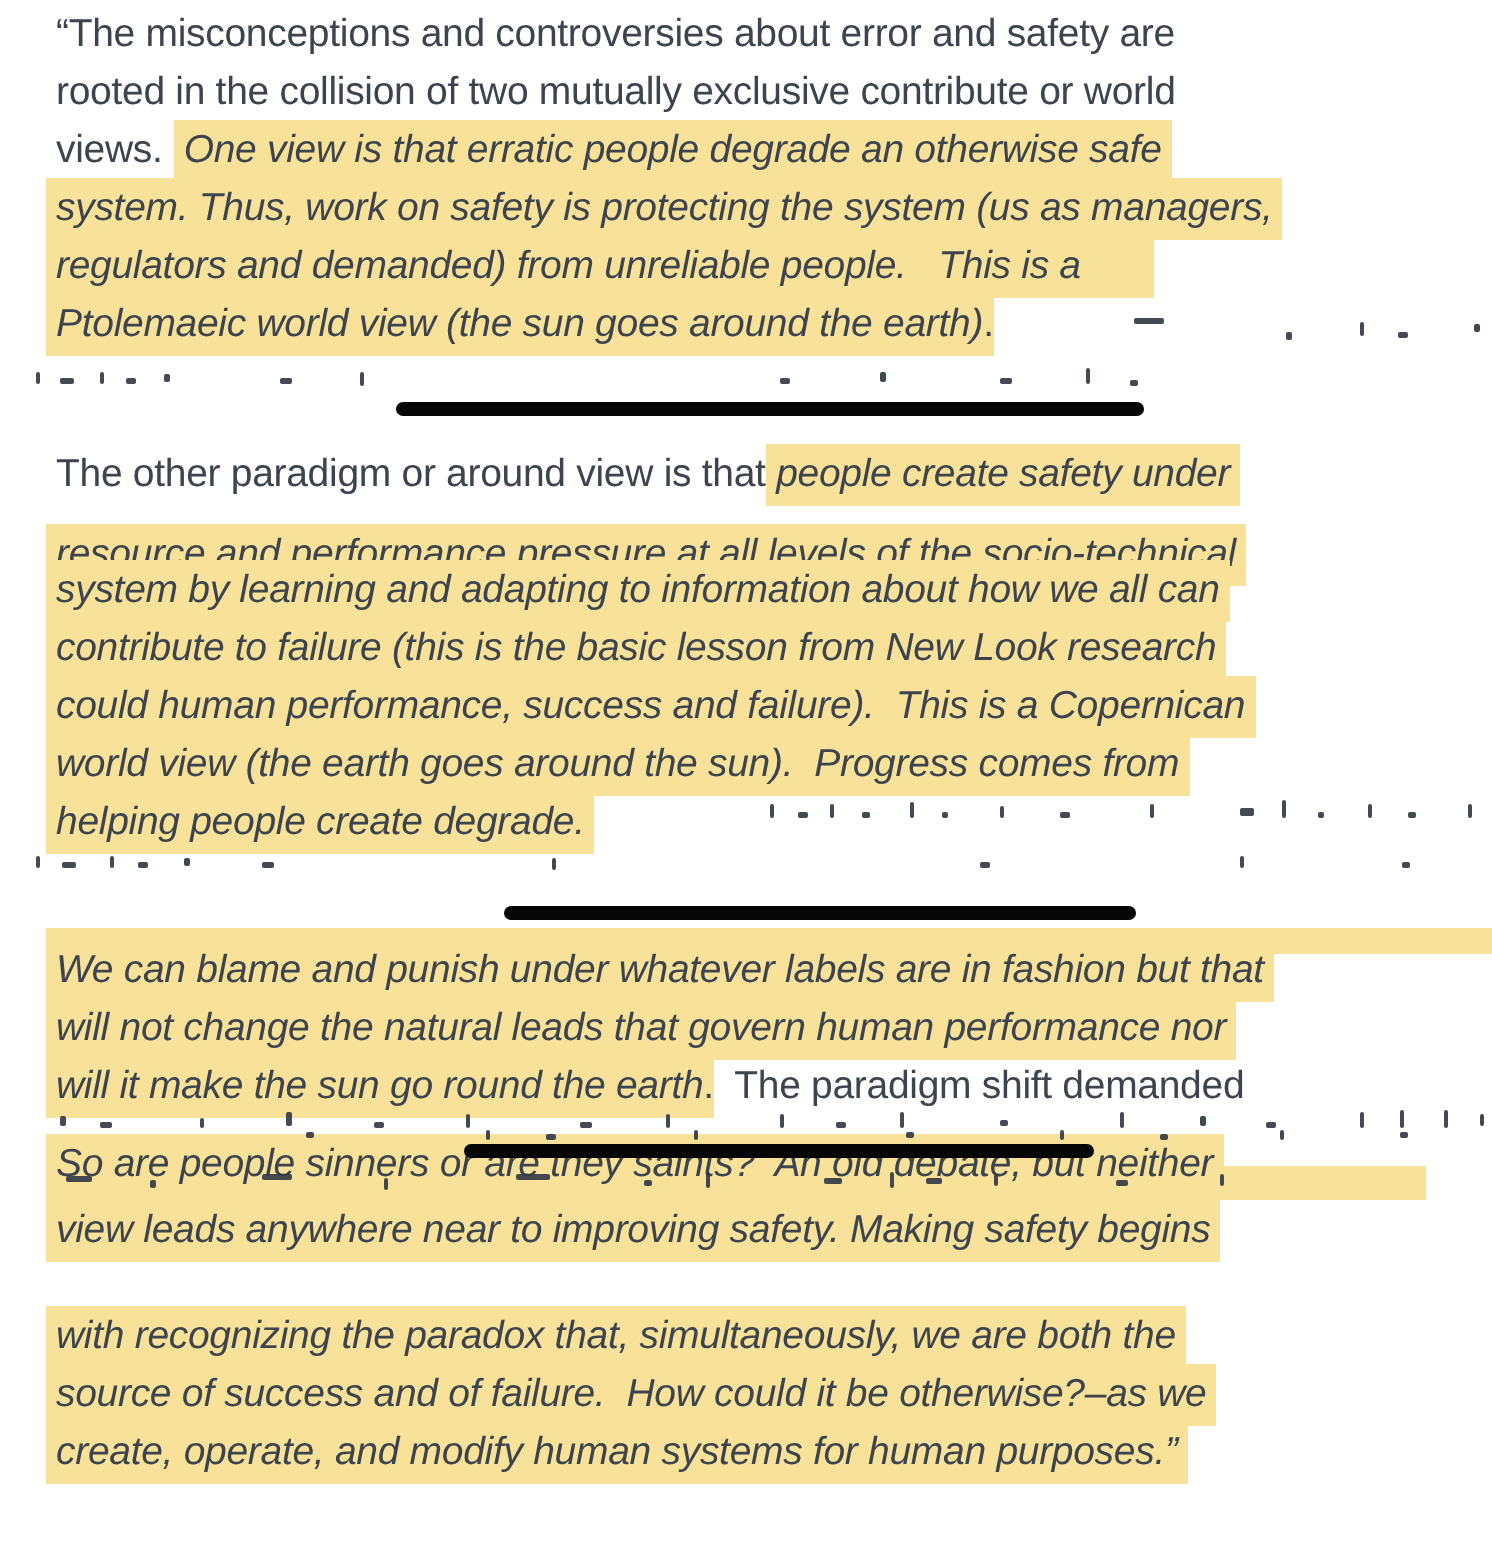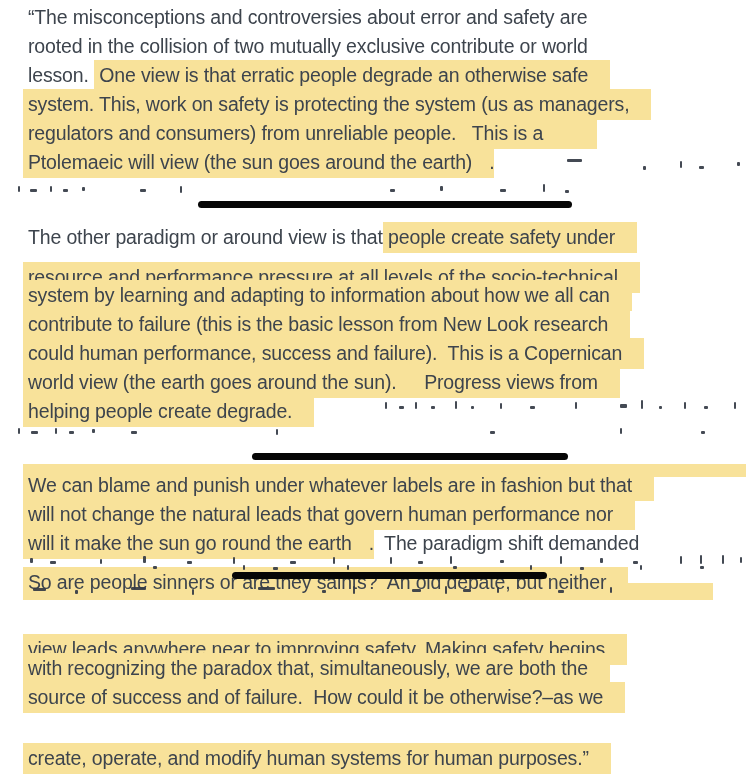--- a/index.html
+++ b/index.html
@@ -17,56 +17,56 @@
   }
   #doc{position:absolute;inset:0;width:746px;height:774px;}
   .line{
     position:absolute;left:28px;white-space:pre;
     font-size:19.5px;line-height:29px;letter-spacing:-0.15px;
     color:var(--ink);
   }
   .run{position:relative;}
   .hl{
     background:var(--hl);
-    padding:4px 22px 5px 5px;margin:0 -5px;
+    padding:4px 5px 5px 5px;margin:0 -5px;font-style:italic;
   }
   .strip{position:absolute;background:var(--hl);}
   .bar{position:absolute;background:var(--bar);border-radius:3.5px;}
   .remnant{position:absolute;background:var(--remnant);border-radius:1px;opacity:.92;}
 </style>
 </head>
 <body>
 
 <div id="doc">
   <div id="strips-layer">
       <div class="strip" style="left: 23px; top: 464px; width: 723px; height: 13px;"></div>
       <div class="strip" style="left: 23px; top: 583px; width: 690px; height: 17px;"></div>
     </div>
   <div id="text-layer">
       <div class="line" style="top: 3px;"><span class="run">“The misconceptions and controversies about error and safety are</span></div>
       <div class="line" style="top: 32px;"><span class="run">rooted in the collision of two mutually exclusive contribute or world</span></div>
-      <div class="line" style="top: 61px;"><span class="run">lesson.  </span><span class="run hl">One view is that erratic people degrade an otherwise safe</span></div>
-      <div class="line" style="top: 90px;"><span class="run hl">system. This, work on safety is protecting the system (us as managers,</span></div>
-      <div class="line" style="top: 119px;"><span class="run hl">regulators and consumers) from unreliable people.   This is a      </span></div>
-      <div class="line" style="top: 148px;"><span class="run hl">Ptolemaeic will view (the sun goes around the earth)</span><span class="run">.</span></div>
+      <div class="line" style="top: 61px;"><span class="run">views.  </span><span class="run hl">One view is that erratic people degrade an otherwise safe</span></div>
+      <div class="line" style="top: 90px;"><span class="run hl">system. Thus, work on safety is protecting the system (us as managers,</span></div>
+      <div class="line" style="top: 119px;"><span class="run hl">regulators and demanded) from unreliable people.   This is a      </span></div>
+      <div class="line" style="top: 148px;"><span class="run hl">Ptolemaeic world view (the sun goes around the earth)</span><span class="run">.</span></div>
       <div class="line" style="top: 223px;"><span class="run">The other paradigm or around view is that </span><span class="run hl">people create safety under</span></div>
       <div class="line" style="top: 263px;"><span class="run hl">resource and performance pressure at all levels of the socio-technical</span></div>
       <div class="line" style="top: 281px;"><span class="run hl">system by learning and adapting to information about how we all can</span></div>
       <div class="line" style="top: 310px;"><span class="run hl">contribute to failure (this is the basic lesson from New Look research</span></div>
       <div class="line" style="top: 339px;"><span class="run hl">could human performance, success and failure).  This is a Copernican</span></div>
-      <div class="line" style="top: 368px;"><span class="run hl">world view (the earth goes around the sun).</span><span class="run">  </span><span class="run hl">Progress views from</span></div>
+      <div class="line" style="top: 368px;"><span class="run hl">world view (the earth goes around the sun).</span><span class="run">  </span><span class="run hl">Progress comes from</span></div>
       <div class="line" style="top: 397px;"><span class="run hl">helping people create degrade.</span></div>
       <div class="line" style="top: 471px;"><span class="run hl">We can blame and punish under whatever labels are in fashion but that</span></div>
       <div class="line" style="top: 500px;"><span class="run hl">will not change the natural leads that govern human performance nor</span></div>
       <div class="line" style="top: 529px;"><span class="run hl">will it make the sun go round the earth</span><span class="run">.  The paradigm shift demanded</span></div>
       <div class="line" style="top: 568px;"><span class="run hl">So are people sinners or are they saints?  An old debate, but neither</span></div>
-      <div class="line" style="top: 635px;"><span class="run hl">view leads anywhere near to improving safety. Making safety begins</span></div>
+      <div class="line" style="top: 601px;"><span class="run hl">view leads anywhere near to improving safety. Making safety begins</span></div>
       <div class="line" style="top: 654px;"><span class="run hl">with recognizing the paradox that, simultaneously, we are both the</span></div>
       <div class="line" style="top: 683px;"><span class="run hl">source of success and of failure.  How could it be otherwise?–as we</span></div>
-      <div class="line" style="top: 712px; margin-top: 32px;"><span class="run hl">create, operate, and modify human systems for human purposes.”</span></div>
+      <div class="line" style="top: 712px;"><span class="run hl">create, operate, and modify human systems for human purposes.”</span></div>
     </div>
   <div id="remnant-layer">
       <div class="remnant" style="left: 567px; top: 159px; width: 15px; height: 3px;"></div>
       <div class="remnant" style="left: 643px; top: 166px; width: 3px; height: 4px;"></div>
       <div class="remnant" style="left: 680px; top: 161px; width: 2px; height: 7px;"></div>
       <div class="remnant" style="left: 699px; top: 166px; width: 5px; height: 3px;"></div>
       <div class="remnant" style="left: 737px; top: 162px; width: 3px; height: 4px;"></div>
       <div class="remnant" style="left: 18px; top: 186px; width: 2px; height: 6px;"></div>
       <div class="remnant" style="left: 30px; top: 189px; width: 7px; height: 3px;"></div>
       <div class="remnant" style="left: 50px; top: 186px; width: 2px; height: 6px;"></div>

